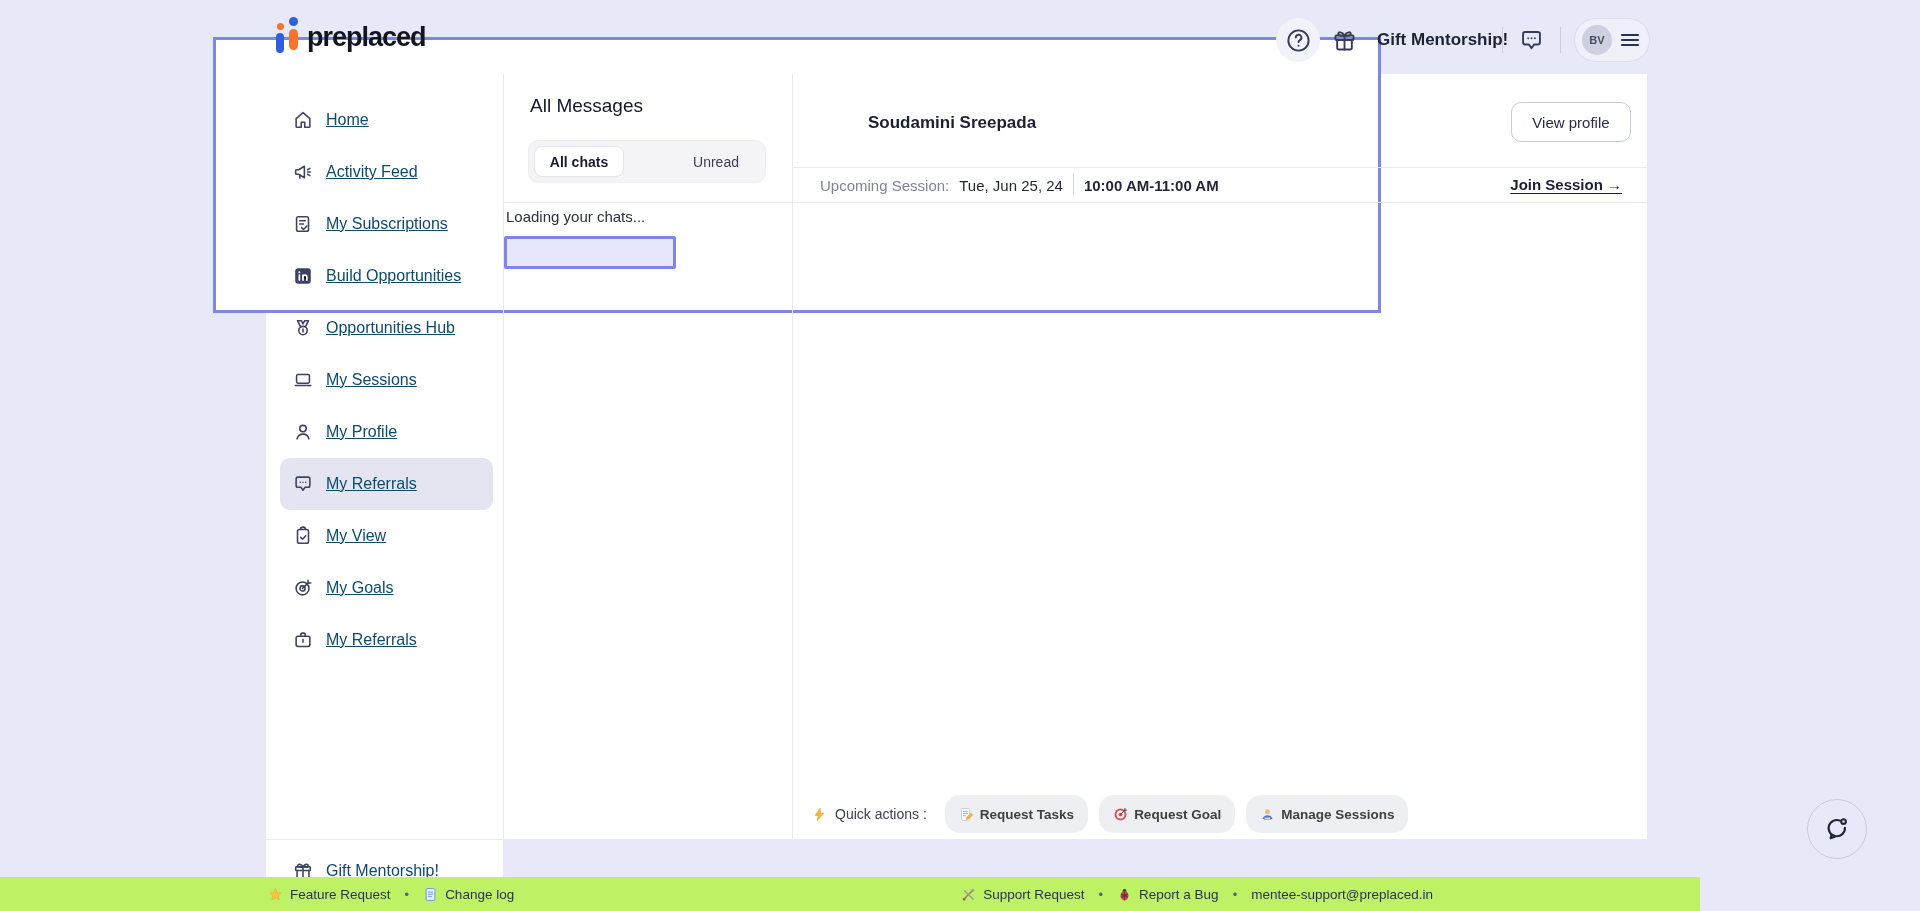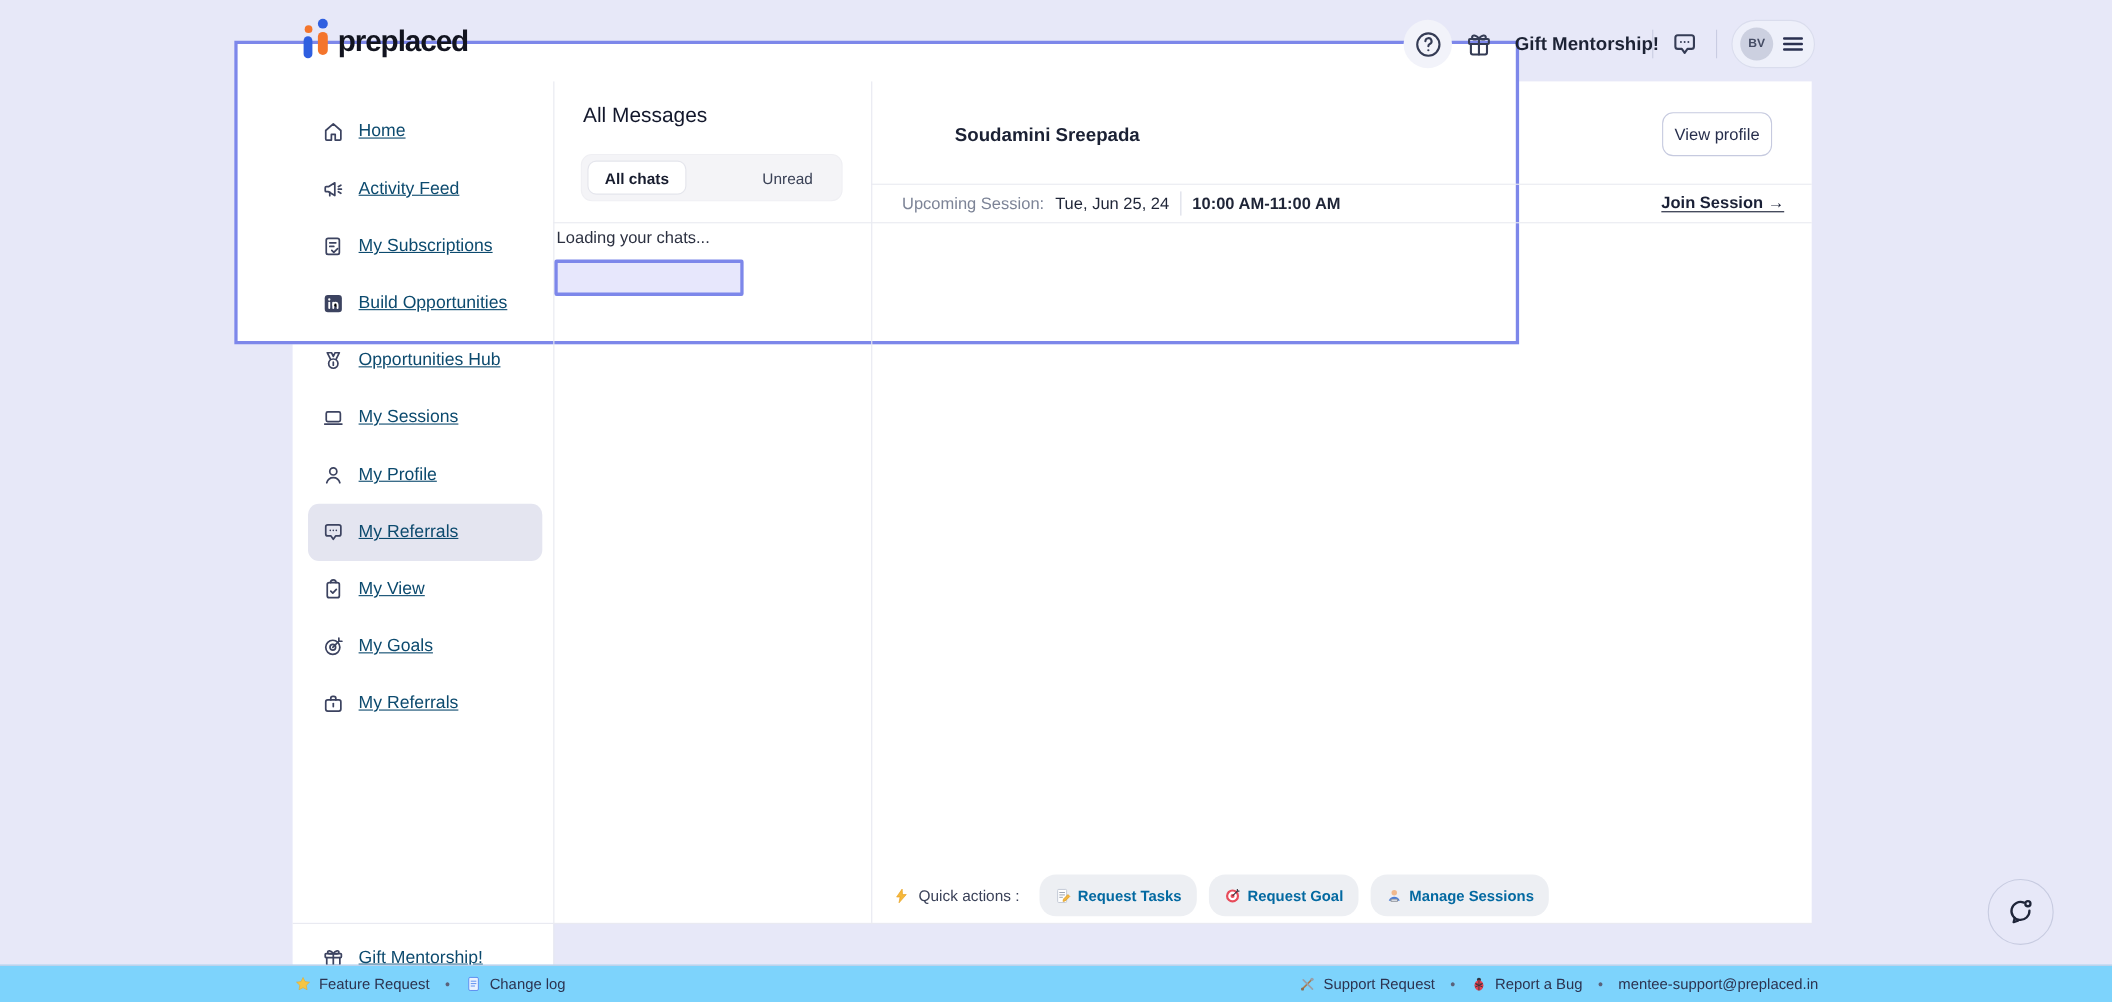--- a/index.html
+++ b/index.html
@@ -60,34 +60,34 @@
     border:3px solid #7d87ea;box-sizing:border-box;border-radius:2px;}
   
   #contact-name{left:868px;top:113px;font-size:17px;font-weight:700;color:#1b2134;}
   #upcoming{left:820px;top:168px;height:34px;display:flex;align-items:center;}
   #upcoming .lab{font-size:15px;color:#7d8497;}
   #upcoming .dat{font-size:15px;font-weight:400;color:#1f2537;margin-left:10px;}
   #upcoming .sep{width:1px;height:22px;background:#d8dae6;margin:0 10px;}
   #upcoming .tim{font-size:15px;font-weight:700;color:#1f2537;}
   #join-link{top:176px;right:298px;font-size:15px;font-weight:600;color:#1a2036;
     text-decoration:underline;text-underline-offset:3px;cursor:pointer;}
-  #view-profile{left:1511px;top:102px;width:100px;height:40px;border:1px solid #c6cadf;border-radius:10px;
+  #view-profile{left:1511px;top:102px;width:120px;height:40px;border:1px solid #c6cadf;border-radius:10px;
     background:transparent;font-size:15px;color:#272e4c;display:flex;align-items:center;justify-content:center;cursor:pointer;
     font-family:inherit;}
   
   #quick-row{left:812px;top:790px;height:48px;display:flex;align-items:center;}
   #quick-label{font-size:14px;color:#3a4158;margin:0 18px 0 8px;}
   .qpill{height:30px;border-radius:15px;background:#edeff3;display:flex;align-items:center;gap:6px;
-    padding:4px 14px;margin-right:11px;font-size:13.5px;font-weight:600;color:#0369a1;cursor:pointer;}
+    padding:4px 14px;margin-right:11px;font-size:13.5px;font-weight:600;color:#404040;cursor:pointer;}
   .qpill .icn,#quick-bolt{width:15px;height:15px;display:flex;}
   
   #float-chat{left:1807px;top:799px;width:58px;height:58px;border-radius:50%;border:1px solid #c7cbe0;
     display:flex;align-items:center;justify-content:center;cursor:pointer;color:#1f2539;}
   
-  #footer{left:0;top:877px;width:1920px;height:34px;background:#7dd3fc;border-top:1px solid #ced1e7;
+  #footer{left:0;top:877px;width:1700px;height:34px;background:#bef264;border-top:1px solid #ced1e7;
     box-sizing:border-box;z-index:20;}
   .fgroup{position:absolute;top:0;height:33px;display:flex;align-items:center;gap:14px;}
   #fgroup-left{left:268px;}
   #fgroup-right{right:267px;}
   .flink{display:flex;align-items:center;gap:7px;font-size:13.5px;font-weight:500;color:#2c3350;cursor:pointer;}
   .flink .icn{width:15px;height:15px;display:flex;}
   .fsep{color:#5a617a;font-size:13px;}
   #footer-email{font-size:13.5px;color:#2c3350;}
   svg{display:block;}
 </style>

